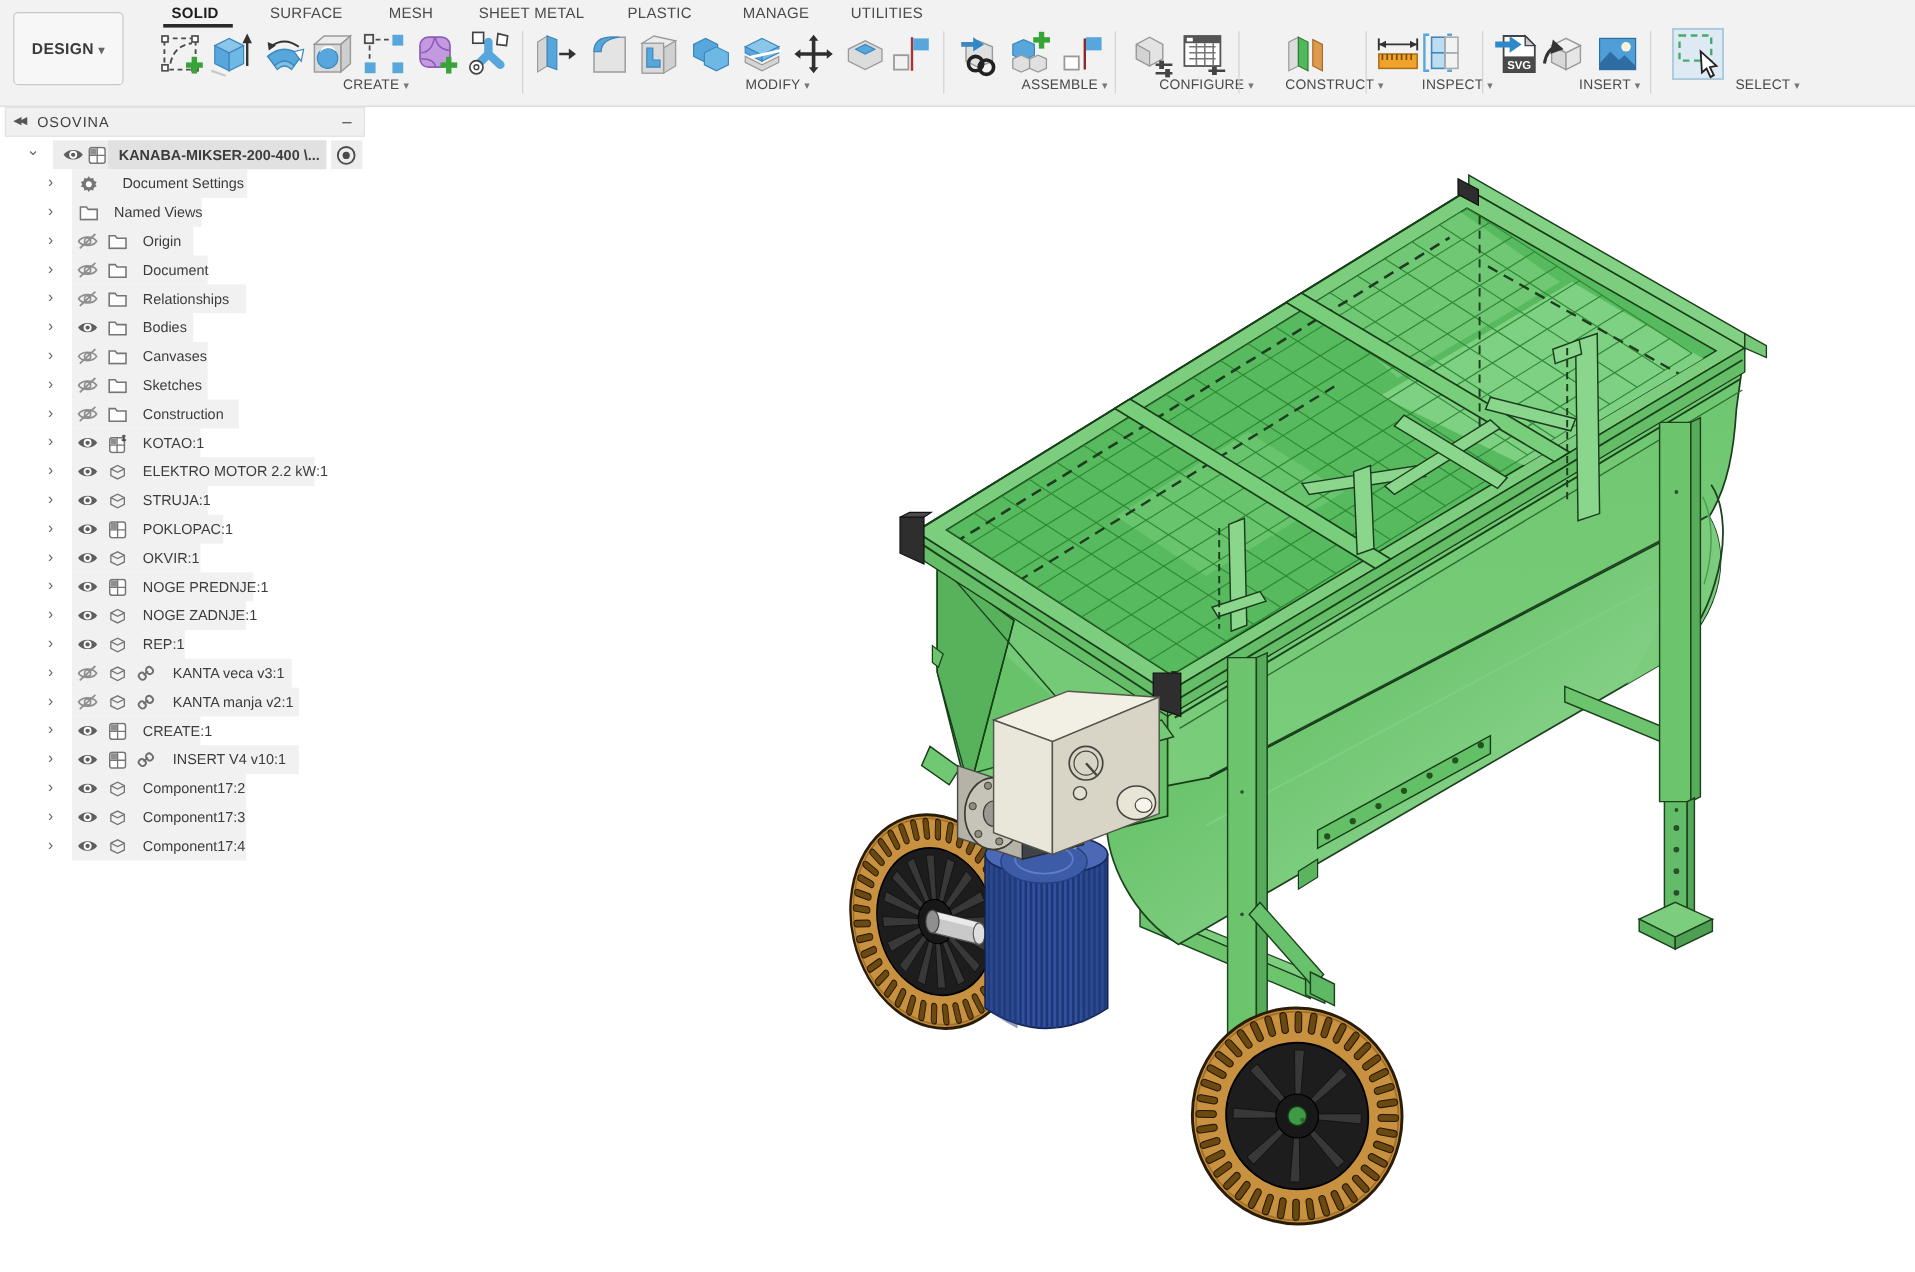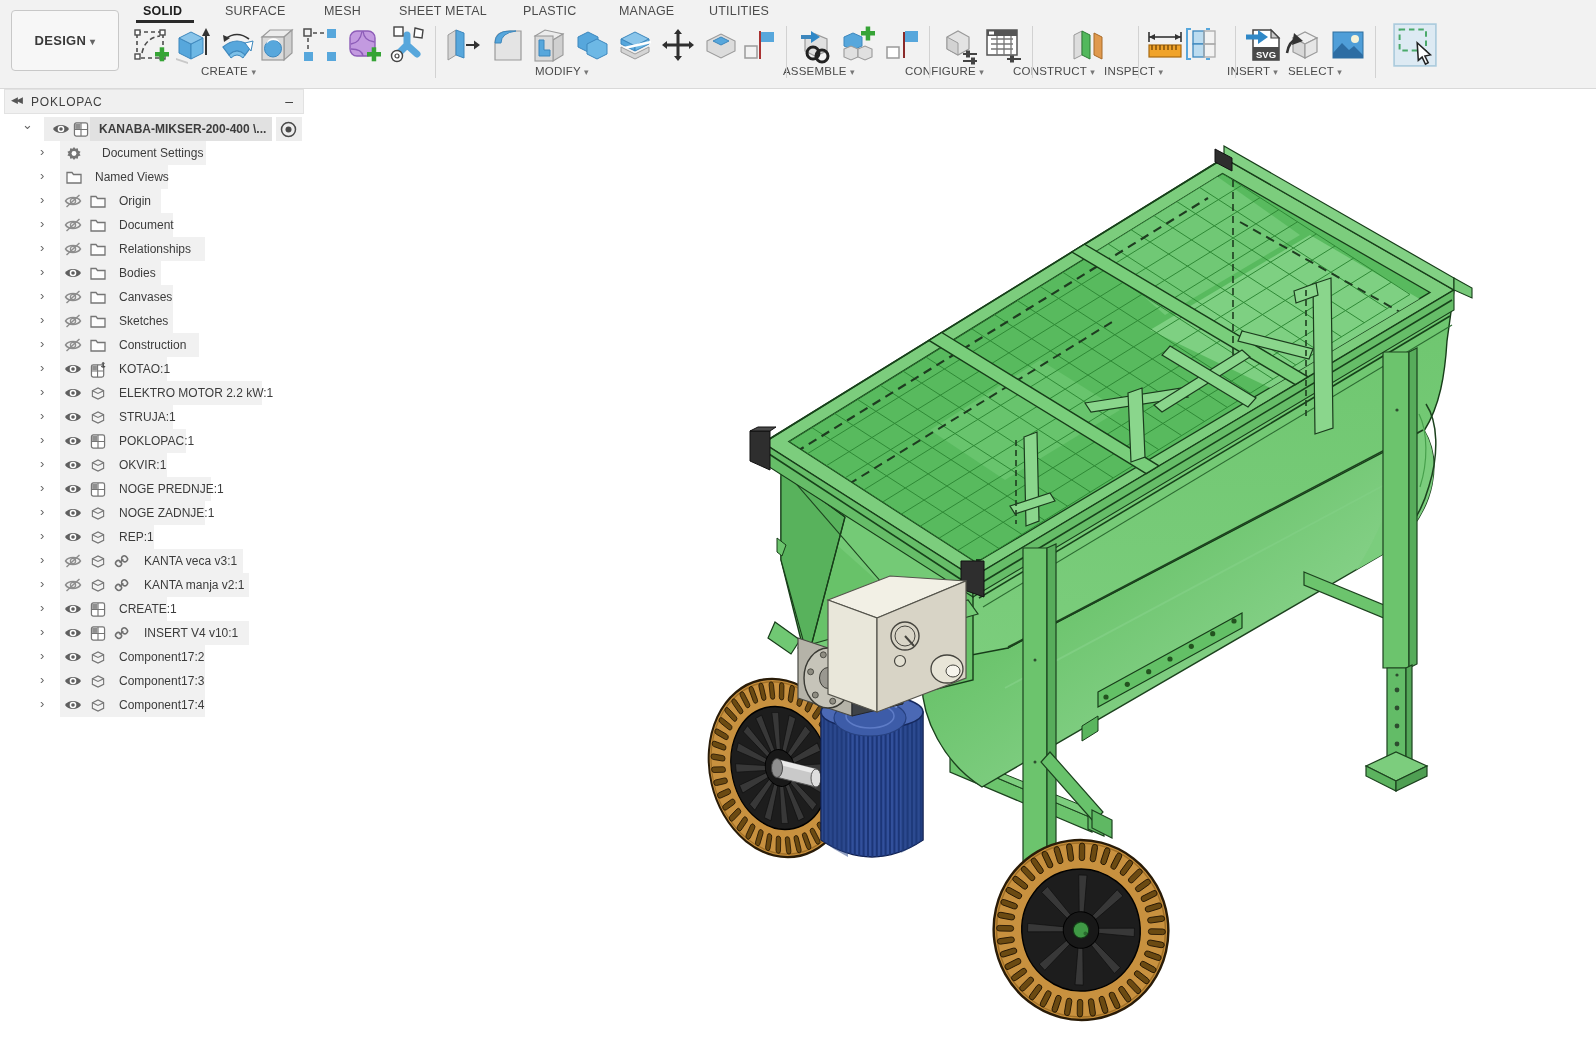--- a/index.html
+++ b/index.html
@@ -1,28 +1,28 @@
 <!DOCTYPE html>
 <html><head><meta charset="utf-8">
 <style>
 * { margin:0; padding:0; box-sizing:border-box; }
 html,body { width:1596px; height:1060px; overflow:hidden; background:#fff;
   font-family:"Liberation Sans", sans-serif; }
 #scene { position:absolute; left:0; top:0; }
 #topbar { position:absolute; left:0; top:0; width:1596px; height:89px; background:#f2f2f2;
   border-bottom:1px solid #d9d9d9; z-index:5; }
-#designbtn { position:absolute; left:11px; top:10px; width:108px; height:61px; background:#f7f7f7;
+#designbtn { position:absolute; left:11px; top:10px; width:92px; height:61px; background:#f7f7f7;
   border:1px solid #c8c8c8; border-radius:4px; font-size:13px; font-weight:bold; color:#3a3a3a;
   text-align:center; line-height:59px; letter-spacing:0.3px; }
 #designbtn .car { color:#666; font-size:10px; }
 .tab { position:absolute; top:4px; font-size:12.5px; color:#4b4b4b; letter-spacing:0.2px; }
 .tab.active { font-weight:bold; color:#1d1d1d; }
 #tabline { position:absolute; left:136px; top:20px; width:58px; height:3px; background:#2a2a2a; }
 .ticon { position:absolute; }
-.glabel { position:absolute; top:65px; width:140px; text-align:left; font-size:11.5px; color:#4a4a4a; letter-spacing:0.2px; }
+.glabel { position:absolute; top:65px; width:140px; text-align:right; font-size:11.5px; color:#4a4a4a; letter-spacing:0.2px; }
 .glabel .car { color:#777; font-size:9px; }
 .vsep { position:absolute; top:26px; width:1px; height:52px; background:#d2d2d2; }
 #browser { position:absolute; left:4px; top:89px; width:300px; z-index:6; }
 #bheader { position:relative; height:25px; background:#f0f0f0; border:1px solid #e2e2e2; }
 #bcoll { position:absolute; left:6px; top:5px; font-size:9px; color:#555; letter-spacing:-2px; }
 #btitle { position:absolute; left:26px; top:5px; font-size:12px; color:#3f3f3f; letter-spacing:0.8px; }
 #bmin { position:absolute; right:10px; top:3px; font-size:14px; color:#444; }
 .brow { position:absolute; left:0; width:300px; height:24px; }
 .cell { position:absolute; top:0; height:24px; background:#f1f1f1; }
 .chev { position:absolute; top:3px; font-size:13px; color:#666; }
@@ -750,34 +750,34 @@
       <rect x="6" y="6" width="24" height="19" fill="none" stroke="#4aa96a" stroke-width="1.8" stroke-dasharray="5,3.5"></rect>
       <path d="M22,18 L34,29 L29,30 L32,36 L29.5,37.5 L26.5,31 L23,34 Z" fill="#fff" stroke="#222" stroke-width="1.4"></path>
     </svg>
 <div class="glabel" style="left:201px">CREATE <span class="car">▾</span></div>
     <div class="glabel" style="left:535px">MODIFY <span class="car">▾</span></div>
     <div class="glabel" style="left:783px">ASSEMBLE <span class="car">▾</span></div>
     <div class="glabel" style="left:905px">CONFIGURE <span class="car">▾</span></div>
     <div class="glabel" style="left:1013px">CONSTRUCT <span class="car">▾</span></div>
     <div class="glabel" style="left:1104px">INSPECT <span class="car">▾</span></div>
     <div class="glabel" style="left:1227px">INSERT <span class="car">▾</span></div>
-    <div class="glabel" style="left:1288px">SELECT <span class="car">▾</span></div>
+    <div class="glabel" style="left:1360px">SELECT <span class="car">▾</span></div>
 <div class="vsep" style="left:435px"></div>
     <div class="vsep" style="left:786px"></div>
     <div class="vsep" style="left:929px"></div>
     <div class="vsep" style="left:1032px"></div>
     <div class="vsep" style="left:1138px"></div>
     <div class="vsep" style="left:1235px"></div>
     <div class="vsep" style="left:1375px"></div>
 <div id="designbtn">DESIGN <span class="car">▾</span></div>
 </div>
 <div id="browser">
 <div id="bheader">
       <span id="bcoll">◀◀</span>
-      <span id="btitle">POKLOPAC</span>
+      <span id="btitle">OSOVINA</span>
       <span id="bmin">–</span>
     </div>
     <div class="brow" style="top:28px">
       <span class="chev" style="left:18px;top:0px">⌄</span>
       <span class="cell" style="left:40px;width:228px;background:#ededed"></span>
       <span class="cell" style="left:86px;width:182px;background:#e1e1e1"></span>
       <span class="ric" style="left:48px">
         <svg width="18" height="14" viewBox="0 0 18 14">
           <path d="M1,7 C4,1.8 14,1.8 17,7 C14,12.2 4,12.2 1,7 Z" fill="#5f5f5f"></path>
           <circle cx="9" cy="7" r="3.3" fill="#fff"></circle>

